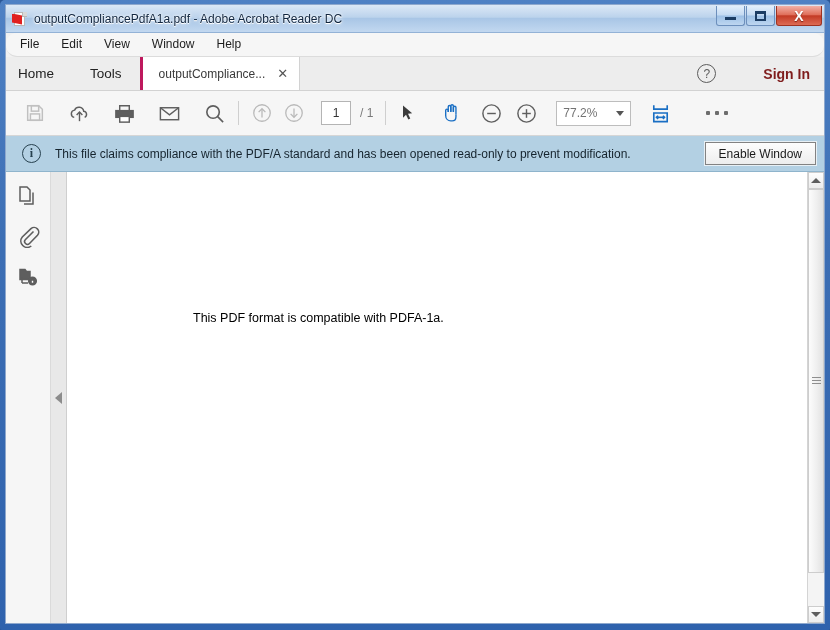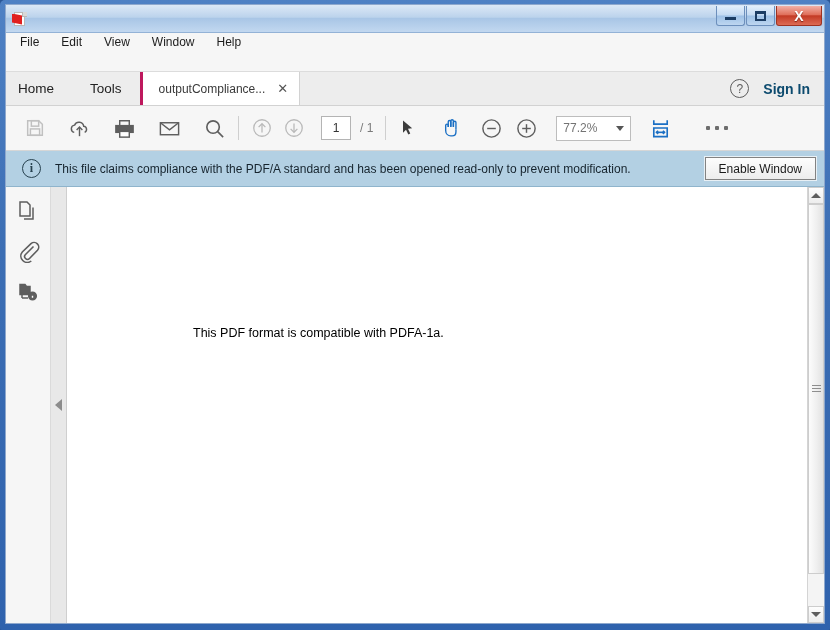--- a/index.html
+++ b/index.html
@@ -91,26 +91,27 @@
     border-top-width: 3px;
   }
   .wbtn .close-glyph {
     color: #ffffff; font-size: 14px; font-weight: bold;
     line-height: 1; text-shadow: 0 1px 1px #7c2414;
     font-family: "Liberation Sans", sans-serif;
   }
 
   
   .menubar {
-    height: 39px;
+    height: 24px;
     background: #f6f6f6;
-    display: flex; 
+    display: flex; align-items: center;
     padding-left: 12px;
     border-bottom: 1px solid #dcdcdc;
     flex: 0 0 auto;
+    border-radius: 11px;
   }
   .menu-item {
     font-size: 12px; color: #1c1c1c;
     padding: 2px 11px 3px 2px;
     margin-right: 9px;
     white-space: nowrap;
   }
 
   
   .tabbar {
@@ -151,22 +152,23 @@
     padding-right: 14px; gap: 14px;
   }
   .help-circle {
     width: 19px; height: 19px;
     border: 1.6px solid #5c5c5c;
     border-radius: 50%;
     display: flex; align-items: center; justify-content: center;
     font-size: 12px; color: #5c5c5c;
   }
   .signin {
-    font-size: 14px; color: #0c4a6e; font-weight: bold;
+    font-size: 14px; color: #7f1d1d; font-weight: bold;
     white-space: nowrap;
+    margin-left: 33px;
   }
 
   
   .toolbar {
     height: 45px;
     background: #f6f6f6;
     display: flex; align-items: center;
     border-bottom: 1px solid #d6d6d6;
     flex: 0 0 auto;
     padding-left: 18px;
@@ -308,20 +310,21 @@
 
 <div class="window-frame">
   <div class="window-inner">
 
     <div class="titlebar">
       <div class="title-icon">
         <div class="pg"></div>
         <div class="corner"></div>
         <div class="a"></div>
       </div>
+      <div class="title-text">outputCompliancePdfA1a.pdf - Adobe Acrobat Reader DC</div>
       <div class="win-controls">
         <div class="wbtn">
           <div class="min-glyph"></div>
         </div>
         <div class="wbtn">
           <div class="max-glyph"></div>
         </div>
         <div class="wbtn close">
           <div class="close-glyph">X</div>
         </div>

